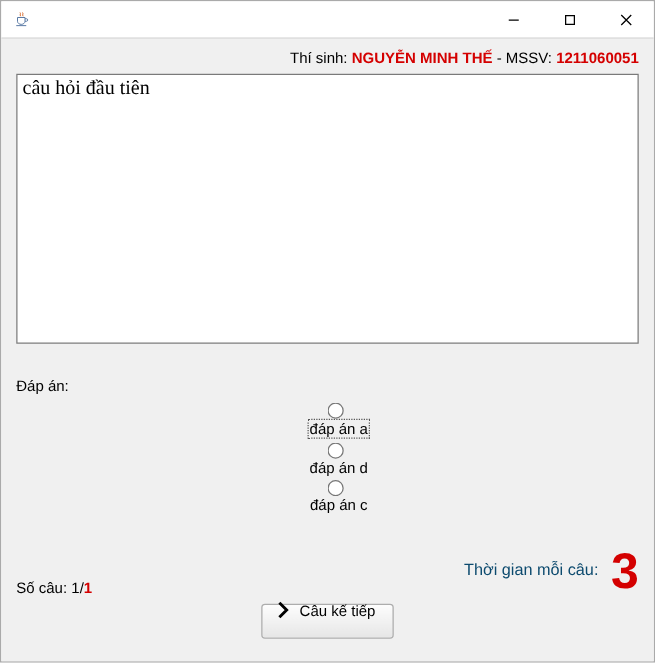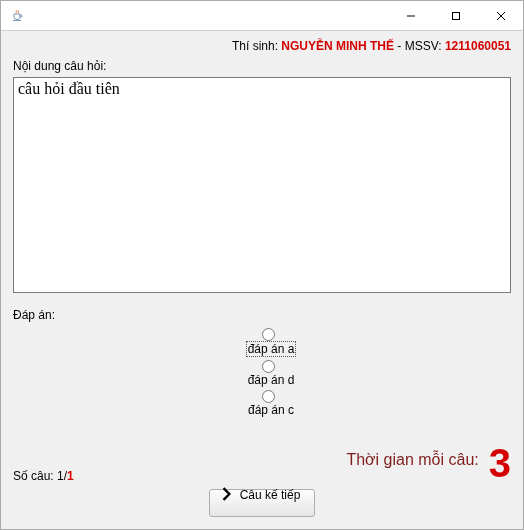--- a/index.html
+++ b/index.html
@@ -70,21 +70,21 @@
     border: 1px solid #7a7a7a;
     padding: 2px 4px;
     font-family: "Times New Roman", serif;
     font-size: 16px;
     color: #000;
     resize: none;
     overflow: auto;
   }
 
   .answers {
-    margin-top: 12px;
+    margin-top: 24px;
   }
   .answers .label-heading { margin-bottom: 6px; }
   .radio-row {
     display: flex;
     align-items: center;
     margin: 3px 0 3px 18px;
     font-size: 12px;
     color: #000;
     flex-direction: column;
   }
@@ -106,22 +106,22 @@
     font-size: 12px;
     color: #000;
     margin-top: 32px;
   }
   .question-count .red-bold {
     color: #d40000;
     font-weight: bold;
   }
   .time-label {
     margin-left: auto;
-    font-size: 16px;
-    color: #7f1d1d;
+    font-size: 13px;
+    color: #0c4a6e;
     margin-right: 10px;
     padding-bottom: 14px;
   }
   .big-countdown {
     color: #d40000;
     font-weight: bold;
     font-size: 40px;
     line-height: 1;
   }
 
@@ -172,21 +172,20 @@
       </svg>
   </div>
 </div>
 
 <div class="client">
 
   <div class="row-student">
     <span>Thí sinh: </span><span class="red-bold">NGUYỄN MINH THẾ</span><span> - MSSV: </span><span class="red-bold">1211060051</span>
   </div>
 
-  <div class="label-heading">Nội dung câu hỏi:</div>
 
   <textarea class="question-box" readonly="" style="">câu hỏi đầu tiên</textarea>
 
   <div class="answers">
     <div class="label-heading">Đáp án:</div>
 
     <label class="radio-row">
       <input type="radio" name="ans" style="">
       <span class="radio-focus-label">đáp án a</span>
     </label>

